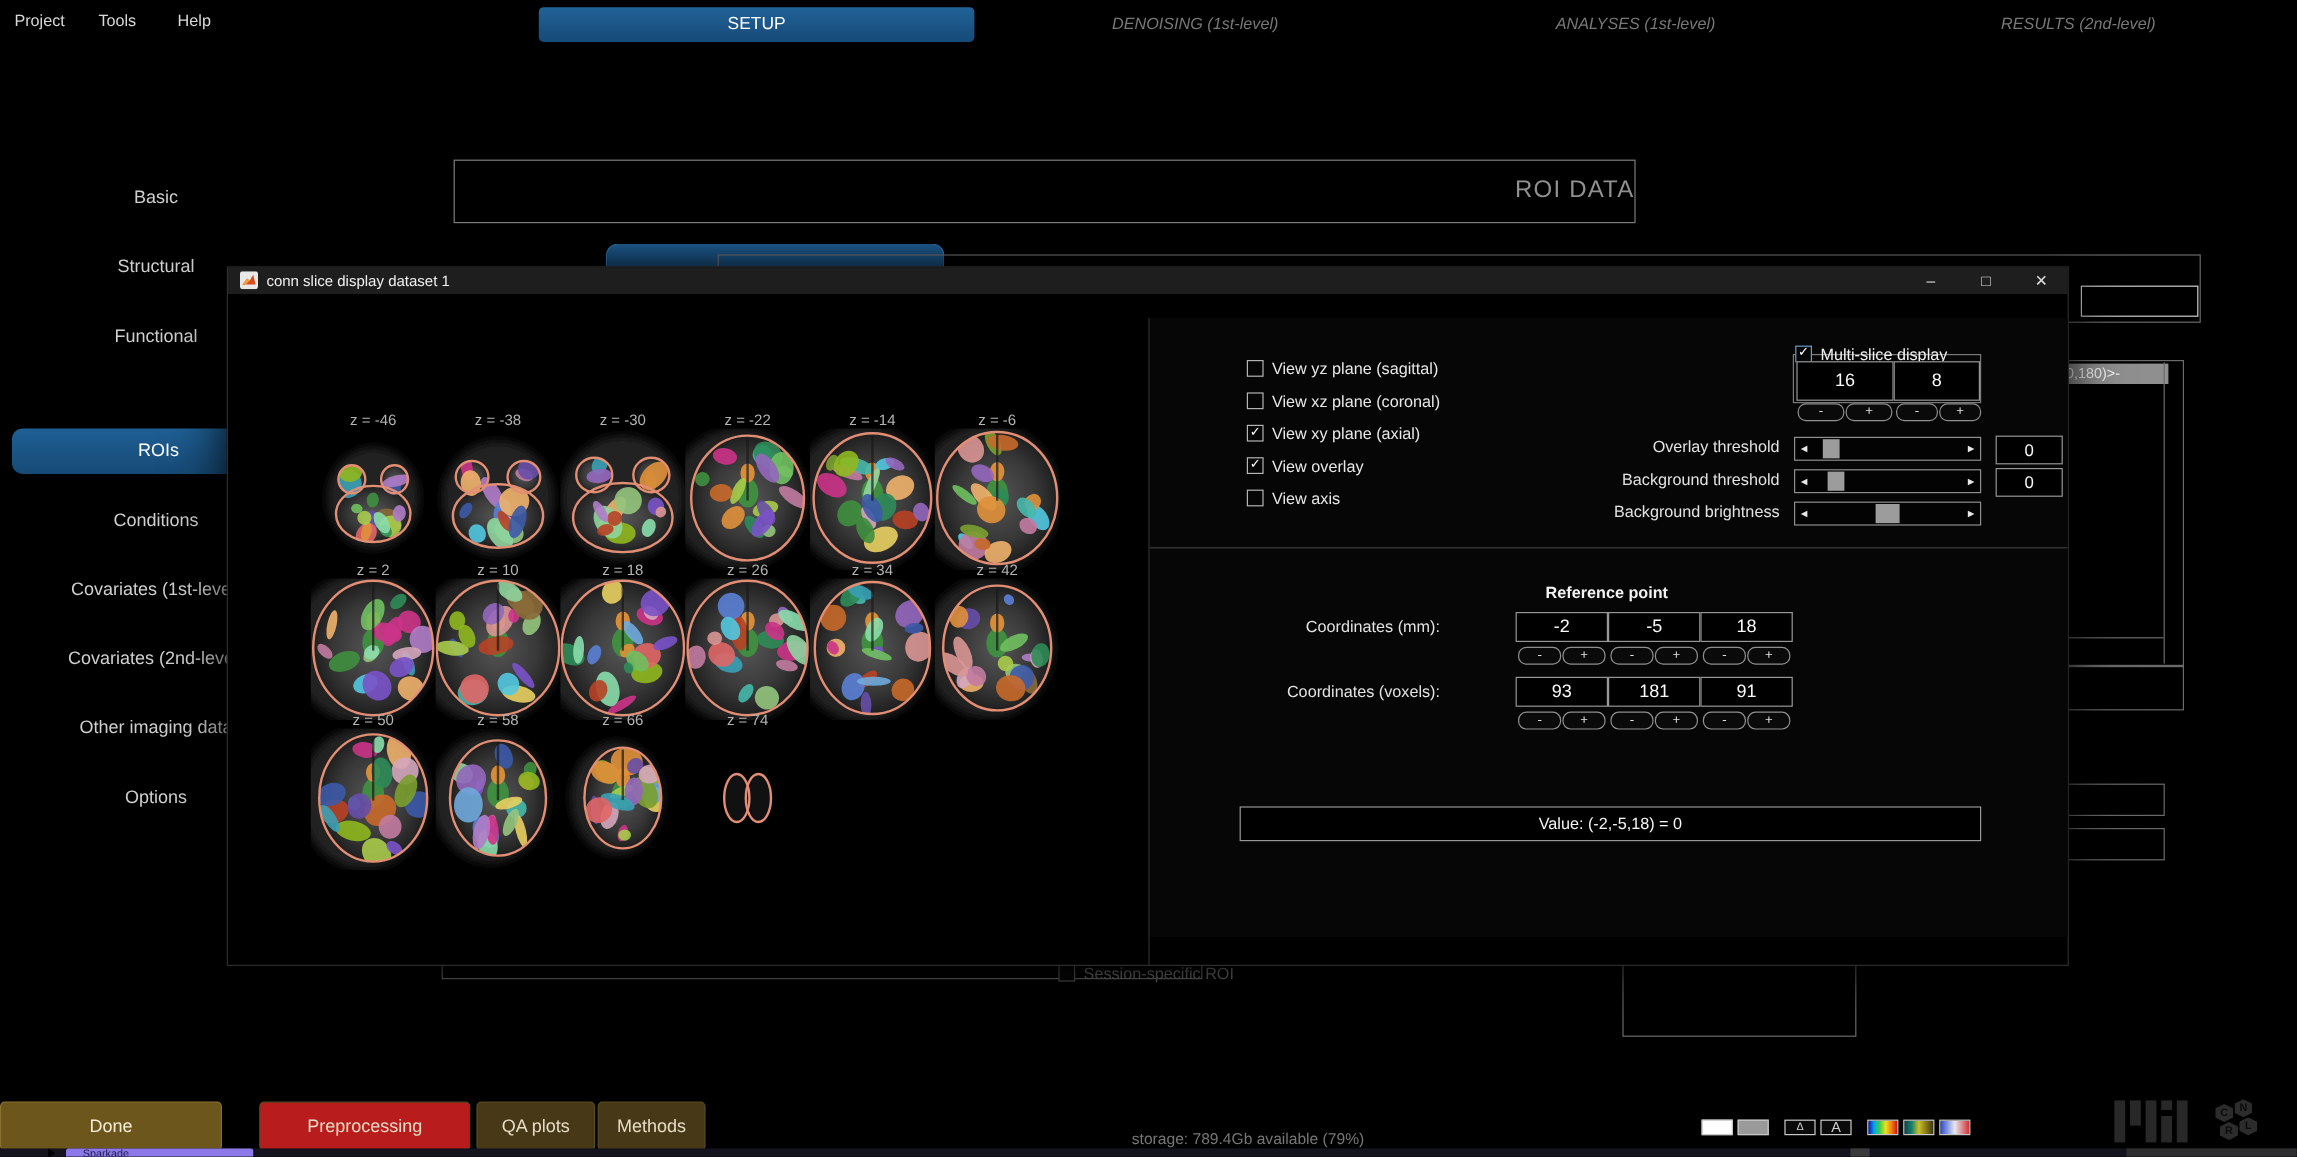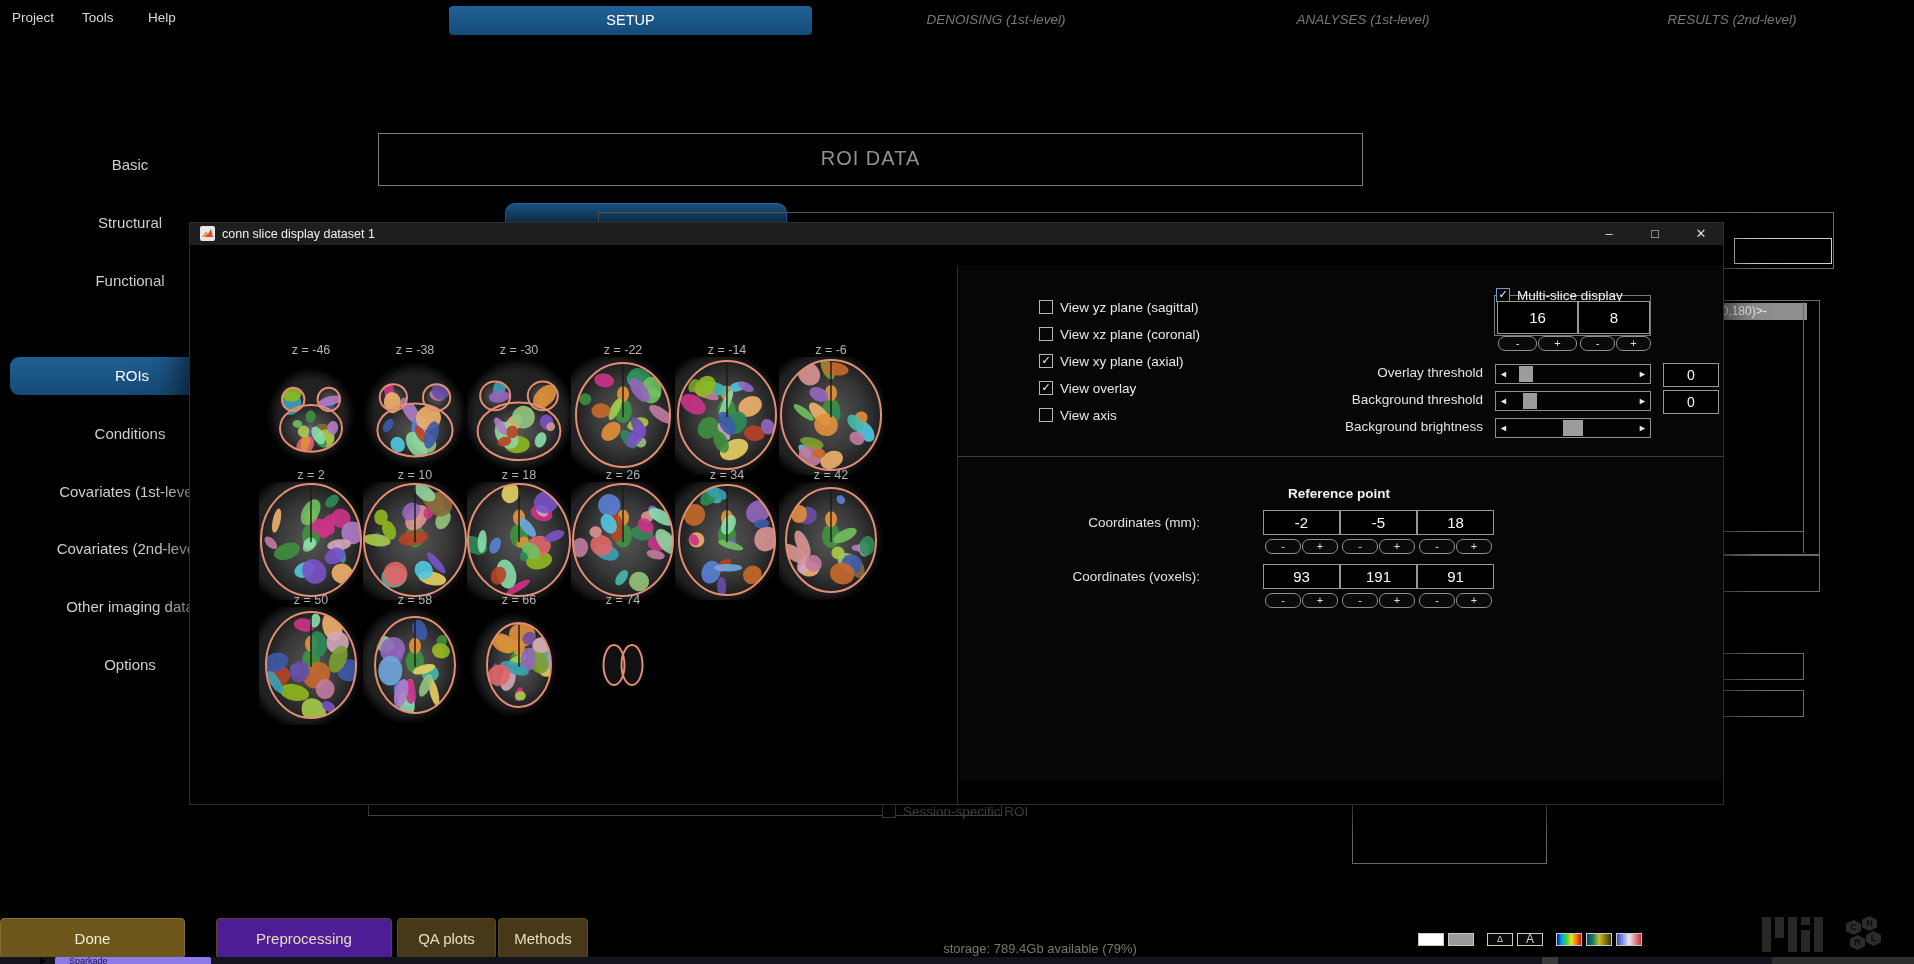--- a/index.html
+++ b/index.html
@@ -18,21 +18,21 @@
       text-align:center;font-size:15px;color:#cfcfcf;z-index:2;}
   .sb-item.active{left:10px;width:244px;background:linear-gradient(#1f5f94,#164a76);
       border-radius:9px;color:#fff;}
   
   .frame{position:absolute;border:1px solid #8a8a8a;background:transparent;z-index:1;}
   .frame.dim{border-color:#6a6a6a;}
   .hl-row{position:absolute;background:#8f8f8f;color:#f2f2f2;font-size:12px;line-height:17px;
       padding-left:3px;z-index:1;}
   
   .roi-box{position:absolute;left:378px;top:133px;width:983px;height:51px;border:1px solid #7d7d7d;z-index:1;}
-  .roi-title{width:100%;text-align:center;line-height:49px;font-size:20px;color:#909090;letter-spacing:1px;}
+  .roi-title{width:100%;text-align:right;line-height:49px;font-size:20px;color:#909090;letter-spacing:1px;}
   .blue-tab{position:absolute;left:505px;top:203px;width:280px;height:22px;z-index:1;
       background:linear-gradient(#1d5c91,#153f66);border:1px solid #2a72ad;border-bottom:none;
       border-radius:10px 10px 0 0;}
   
   .dialog{position:absolute;left:189px;top:222px;width:1533px;height:581px;background:#000;
       border:1px solid #2d2d2d;box-shadow:0 6px 40px rgba(0,0,0,.95);z-index:5;}
   .dlg-titlebar{position:absolute;left:0;top:0;width:100%;height:22px;background:#1e1e1e;}
   .dlg-title{position:absolute;left:32px;top:0;line-height:22px;font-size:12.5px;color:#f0f0f0;}
   .dlg-menubar{position:absolute;left:0;top:22px;width:100%;height:20px;background:#1e1e1e;
       border-bottom:1px solid #2c2c2c;}
@@ -910,34 +910,35 @@
       <div class="cellbox" style="left:1150px;top:287px;width:75px;height:23px;line-height:23px;z-index:7">-5</div>
       <div class="pill" style="left:1152px;top:316px;width:34px;z-index:7">-</div>
       <div class="pill" style="left:1189px;top:316px;width:34px;z-index:7">+</div>
       <div class="cellbox" style="left:1227px;top:287px;width:75px;height:23px;line-height:23px;z-index:7">18</div>
       <div class="pill" style="left:1229px;top:316px;width:34px;z-index:7">-</div>
       <div class="pill" style="left:1266px;top:316px;width:34px;z-index:7">+</div>
       <div class="rtlabel" style="left:750px;top:346px;z-index:7">Coordinates (voxels):</div>
       <div class="cellbox" style="left:1073px;top:341px;width:75px;height:23px;line-height:23px;z-index:7">93</div>
       <div class="pill" style="left:1075px;top:370px;width:34px;z-index:7">-</div>
       <div class="pill" style="left:1112px;top:370px;width:34px;z-index:7">+</div>
-      <div class="cellbox" style="left:1150px;top:341px;width:75px;height:23px;line-height:23px;z-index:7">191</div>
+      <div class="cellbox" style="left:1150px;top:341px;width:75px;height:23px;line-height:23px;z-index:7">181</div>
       <div class="pill" style="left:1152px;top:370px;width:34px;z-index:7">-</div>
       <div class="pill" style="left:1189px;top:370px;width:34px;z-index:7">+</div>
       <div class="cellbox" style="left:1227px;top:341px;width:75px;height:23px;line-height:23px;z-index:7">91</div>
       <div class="pill" style="left:1229px;top:370px;width:34px;z-index:7">-</div>
       <div class="pill" style="left:1266px;top:370px;width:34px;z-index:7">+</div>
     </div>
 
+  <div class="valuebox" style="left:843px;top:449px;width:616px;height:27px;line-height:27px;font-size:13.5px">Value: (-2,-5,18)  = 0</div>
 
 </div>
 
 <div id="bottom-buttons">
     <div class="bb-btn" style="left:0px;width:183px;background:#6d561c;color:#f5ecd5;border:1px solid #8a7030">Done</div>
-    <div class="bb-btn" style="left:216px;width:174px;background:#4c1d95;color:#e5dcc5;border:1px solid #5a4a20">Preprocessing</div>
+    <div class="bb-btn" style="left:216px;width:174px;background:#b91c1c;color:#e5dcc5;border:1px solid #5a4a20">Preprocessing</div>
     <div class="bb-btn" style="left:397px;width:97px;background:#473918;color:#e5dcc5;border:1px solid #5a4a20">QA plots</div>
     <div class="bb-btn" style="left:498px;width:88px;background:#473918;color:#e5dcc5;border:1px solid #5a4a20">Methods</div>
   </div>
 <div class="storage">storage: 789.4Gb available (79%)</div>
 <div id="display-buttons">
     <div class="swatch" style="left:1418px;background:#ffffff;"></div>
     <div class="swatch" style="left:1448px;background:#9a9a9a;"></div>
     <div class="swatch" style="left:1487px;background:#0a0a0a;font-size:9px;">Δ</div>
     <div class="swatch" style="left:1517px;background:#0a0a0a;font-size:12px;">A</div>
     <div class="swatch" style="left:1556px;background:linear-gradient(90deg,#1010c0,#00a8e8,#40d040,#f0e020,#f08010,#d01010);"></div>

